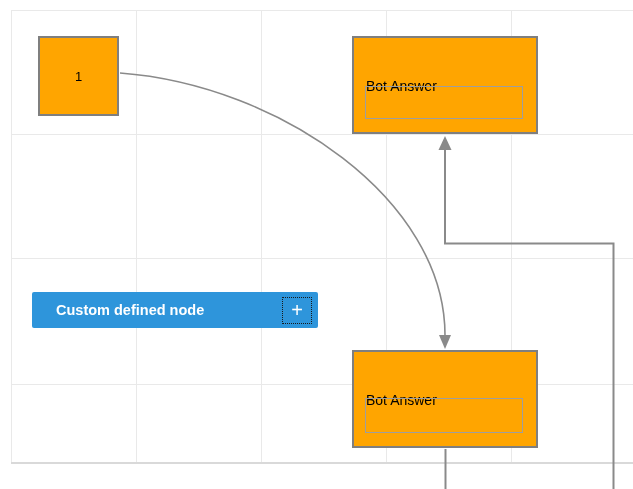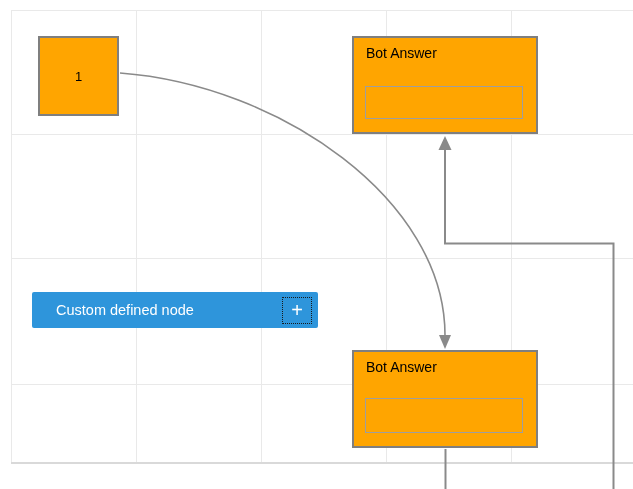--- a/index.html
+++ b/index.html
@@ -35,21 +35,21 @@
   }
   .bot-node {
     width: 186px; height: 98px;
     background: #FFA500;
     border: 2px solid #7F7F7F;
   }
   .bot-node.top { left: 352px; top: 36px; }
   .bot-node.bottom { left: 352px; top: 350px; }
   .bot-title {
     position: absolute;
-    left: 12px; top: 7px;
+    left: 12px; top: 40px;
     font-size: 14px;
     color: #000000;
     white-space: nowrap;
   }
   .bot-input {
     position: absolute;
     left: 11px;
     width: 158px;
     border: 1px solid #9E9E9E;
     box-sizing: border-box;
@@ -63,20 +63,21 @@
     background: #2E95DB;
     border-radius: 2px;
   }
   .custom-label {
     position: absolute;
     left: 24px; top: 50%;
     transform: translateY(-50%);
     color: #FFFFFF;
     font-size: 14.5px;
     white-space: nowrap;
+    font-weight: bold;
   }
   .plus-box {
     position: absolute;
     right: 6px; top: 5px;
     width: 28px; height: 25px;
     border: 1px dotted #1A1A1A;
     border-radius: 1px;
     display: flex;
     align-items: center;
     justify-content: center;

